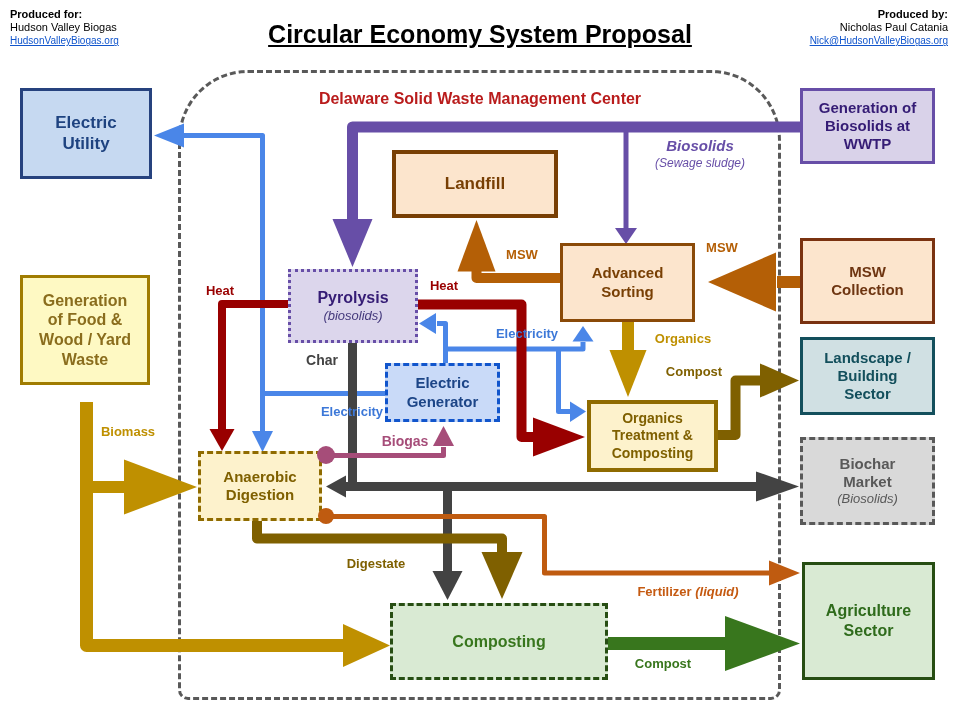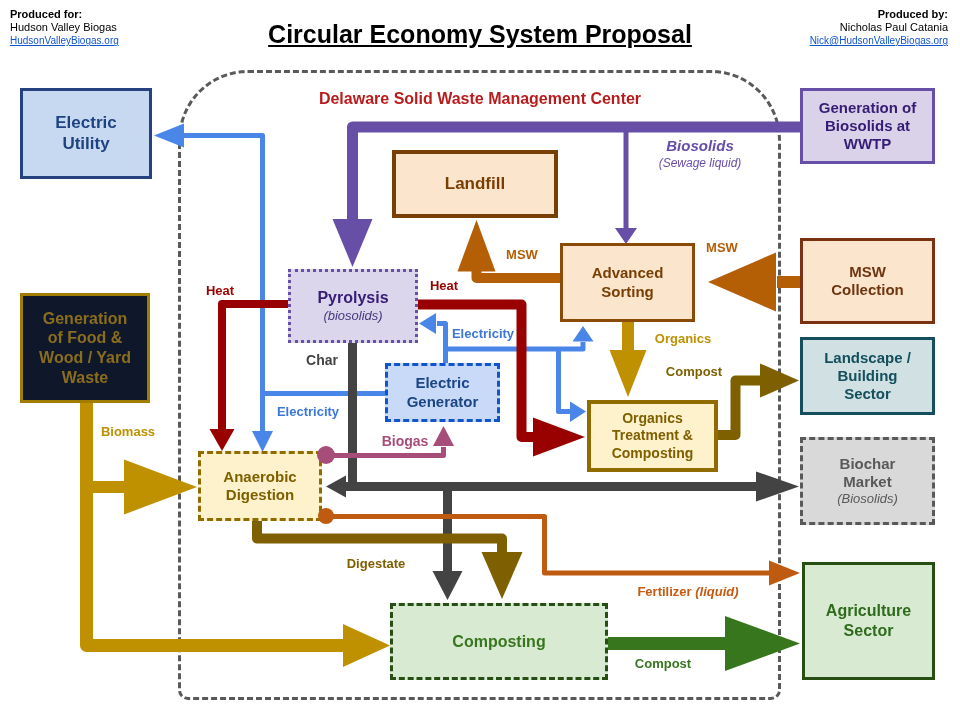--- a/index.html
+++ b/index.html
@@ -14,21 +14,21 @@
   #main-title{left:480px;top:20px;transform:translateX(-50%);font-size:25px;font-weight:bold;text-decoration:underline;color:#000;white-space:nowrap;}
   
   #facility{left:178px;top:70px;width:603px;height:630px;border:3px dashed #595959;border-radius:70px 70px 10px 10px;box-sizing:border-box;}
   #facility-label{left:480px;top:99px;transform:translate(-50%,-50%);font-size:16px;font-weight:bold;color:#b91c1c;white-space:nowrap;}
   
   #wires{left:0;top:0;width:960px;height:720px;pointer-events:none;}
   
   .node{position:absolute;display:flex;flex-direction:column;align-items:center;justify-content:center;text-align:center;box-sizing:border-box;font-weight:bold;white-space:pre-line;line-height:1.22;}
   .node .sub{font-weight:normal;font-style:italic;}
   .n-eu{left:20px;top:88px;width:132px;height:91px;background:#c6d9f1;border:3px solid #26427e;color:#1e4380;font-size:17px;}
-  .n-gf{left:20px;top:293px;width:130px;height:110px;background:#0f172a;border:3px solid #a07c00;color:#8a6d1d;font-size:16px;}
+  .n-gf{left:20px;top:275px;width:130px;height:110px;background:#fef9c3;border:3px solid #a07c00;color:#8a6d1d;font-size:16px;}
   .n-ww{left:800px;top:88px;width:135px;height:76px;background:#d9d2e9;border:3px solid #674ea7;color:#351c75;font-size:15px;}
   .n-lf{left:392px;top:150px;width:166px;height:68px;background:#fce5cd;border:4px solid #783f04;color:#783f04;font-size:17px;}
   .n-as{left:560px;top:243px;width:135px;height:79px;background:#fce5cd;border:3px solid #8a4a08;color:#783f04;font-size:15px;}
   .n-mc{left:800px;top:238px;width:135px;height:86px;background:#fce5cd;border:3px solid #7a3210;color:#6e3511;font-size:15px;}
   .n-py{left:288px;top:269px;width:130px;height:74px;background:#dcd6ec;border:3px dotted #674ea7;color:#351c75;font-size:16px;align-items:center;}
   .n-py .sub{font-size:13px;color:#44397c;}
   .n-eg{left:385px;top:363px;width:115px;height:59px;background:#c9daf8;border:3px dashed #1155cc;color:#1c4587;font-size:15px;}
   .n-ot{left:587px;top:400px;width:131px;height:72px;background:#fdf2cc;border:4px solid #8f6b00;color:#7f6000;font-size:14px;}
   .n-ls{left:800px;top:337px;width:135px;height:78px;background:#d0e0e3;border:3px solid #134f5c;color:#134f5c;font-size:15px;}
   .n-bm{left:800px;top:437px;width:135px;height:88px;background:#d9d9d9;border:3px dashed #595959;color:#595959;font-size:15px;}
@@ -36,21 +36,21 @@
   .n-ad{left:198px;top:451px;width:124px;height:70px;background:#fdf2cc;border:3px dashed #8f6b00;color:#7f6000;font-size:15px;}
   .n-cp{left:390px;top:603px;width:218px;height:77px;background:#d9ead3;border:3px dashed #274e13;color:#38761d;font-size:16px;}
   .n-ag{left:802px;top:562px;width:133px;height:118px;background:#d9ead3;border:3px solid #274e13;color:#2f6b1c;font-size:16px;}
   
   .dot{position:absolute;border-radius:50%;}
   #dot-biogas{left:317px;top:446px;width:18px;height:18px;background:#a64d79;}
   #dot-fert{left:318px;top:508px;width:16px;height:16px;background:#bf5b10;}
   
   .flabel{position:absolute;transform:translate(-50%,-50%);font-weight:bold;font-size:13px;white-space:nowrap;}
   .c-purple{color:#674ea7;} .c-brown{color:#b45f06;} .c-red{color:#990000;}
-  .c-blue{color:#3c78d8;} .c-gray{color:#434343;} .c-magenta{color:#a64d79;}
+  .c-blue{color:#3c78d8;margin-left:44px;} .c-gray{color:#434343;} .c-magenta{color:#a64d79;}
   .c-gold{color:#bf9000;} .c-olive{color:#7f6000;} .c-orange{color:#c55a11;} .c-green{color:#38761d;}
   #lbl-biosolids{left:700px;top:154px;text-align:center;line-height:1.3;}
   #lbl-biosolids .l1{font-size:15px;font-style:italic;}
   #lbl-biosolids .l2{font-size:12px;font-style:italic;font-weight:normal;display:block;}
   #lbl-char{font-size:14px;}
   #lbl-biogas{font-size:14px;padding-left:24px;}
   #lbl-fert .fsub{font-style:italic;}
 </style>
 </head>
 <body>
@@ -182,21 +182,21 @@
 Digestion</span></div>
 <div class="node n-cp"><span>Composting</span></div>
 <div class="node n-ag"><span>Agriculture
 Sector</span></div>
 
 <div class="dot" id="dot-biogas"></div>
 <div class="dot" id="dot-fert"></div>
 
 <div class="flabel c-purple" id="lbl-biosolids">
   <span class="l1">Biosolids</span>
-  <span class="l2">(Sewage liquid)</span>
+  <span class="l2">(Sewage sludge)</span>
 </div>
 <div class="flabel c-brown" style="left:522px;top:254px;">MSW</div>
 <div class="flabel c-brown" style="left:722px;top:247px;">MSW</div>
 <div class="flabel c-red" style="left:220px;top:290px;">Heat</div>
 <div class="flabel c-red" style="left:444px;top:285px;">Heat</div>
 <div class="flabel c-blue" style="left:483px;top:333px;">Electricity</div>
 <div class="flabel c-blue" style="left:308px;top:411px;">Electricity</div>
 <div class="flabel c-gray" id="lbl-char" style="left:322px;top:360px;">Char</div>
 <div class="flabel c-magenta" id="lbl-biogas" style="left:393px;top:441px;">Biogas</div>
 <div class="flabel c-gold" style="left:683px;top:338px;">Organics</div>

